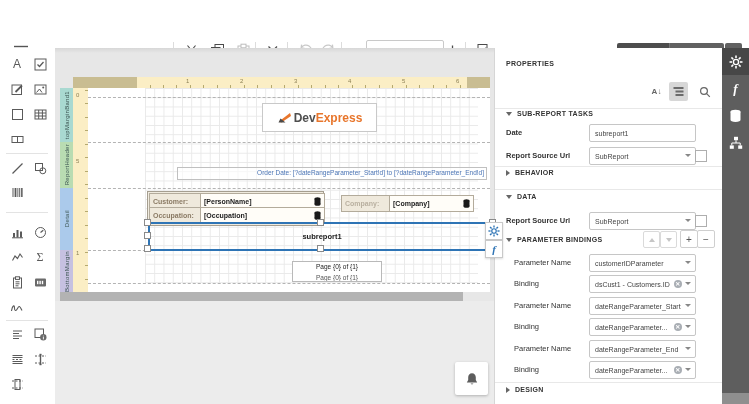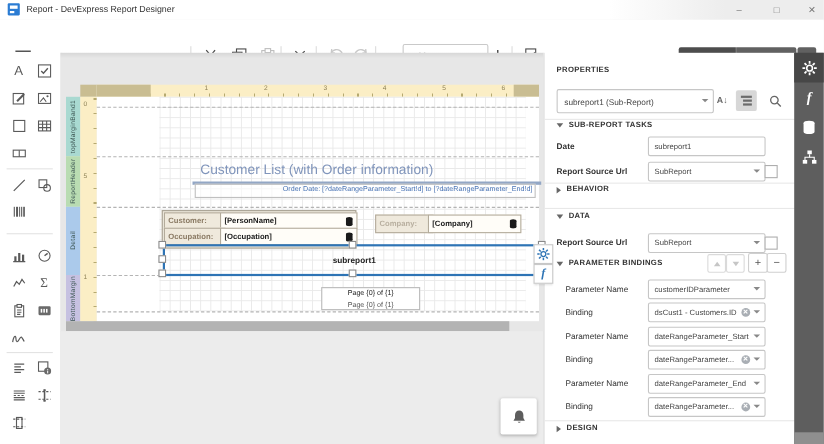--- a/index.html
+++ b/index.html
@@ -47,30 +47,20 @@
   
   .rightbar{position:absolute;left:722px;top:48px;width:27px;height:356px;background:#5e5e5e;}
   .rbi{position:absolute;left:0;width:27px;height:27px;display:flex;align-items:center;justify-content:center;}
   .grid-bg{background-image:linear-gradient(to right,#e9e9e9 1px,transparent 1px),linear-gradient(to bottom,#e9e9e9 1px,transparent 1px);background-size:9.25px 9.25px;}
 </style>
 </head>
 <body>
 
 <div class="app">
 
-  <div class="titlebar">
-    <div class="abs" style="left:7px;top:3px;width:11px;height:11px;background:#2b7cd3;border-radius:1px;">
-      <div class="abs" style="left:2px;top:2px;width:7px;height:3px;background:#fff;"></div>
-      <div class="abs" style="left:2px;top:6.5px;width:4px;height:2.5px;background:#fff;"></div>
-    </div>
-    <span class="title-text">Report - DevExpress Report Designer</span>
-    <div class="winbtn" style="left:661px;">–</div>
-    <div class="winbtn" style="left:695px;">□</div>
-    <div class="winbtn" style="left:727px;">✕</div>
-  </div>
 
   <div class="toolbar">
     <div class="tbtn" style="left:12px;">
       <svg width="16" height="13" viewBox="0 0 16 13">
           <g stroke="#555" stroke-width="1.4">
             <line x1="1" y1="2.5" x2="15" y2="2.5"></line>
             <line x1="1" y1="6.5" x2="15" y2="6.5"></line>
             <line x1="1" y1="10.5" x2="15" y2="10.5"></line>
           </g>
         </svg>
@@ -385,22 +375,29 @@
 
     <div class="dashline" style="top:49px;"></div>
     <div class="dashline" style="top:94px;"></div>
     <div class="dashline" style="top:140px;"></div>
     <div class="dashline" style="top:202px;"></div>
     <div class="dashline" style="top:235px;"></div>
 
     <div class="abs" style="left:280px;top:135px;width:180px;color:rgba(210,210,210,.5);font-weight:bold;z-index:4;pointer-events:none;">
     </div>
 
-
-    <div class="abs" style="left:120px;top:99px;width:310px;height:18px;border-bottom:3px solid #93a7c5;font-size:12.5px;color:#8095bb;padding-left:7px;z-index:3;white-space:nowrap;">Customer List (with Order information)</div>
+    <div class="abs flexc" style="left:207px;top:55px;width:113px;height:27px;background:#fff;border:1px solid #c9c9c9;z-index:3;">
+      <svg width="15" height="13" viewBox="0 0 15 13">
+          <polygon points="2,10.5 13,2 14,5 4.5,11.5" fill="#e8762c"></polygon>
+          <polygon points="1.5,11.5 8.5,11.5 3.5,7.5" fill="#4a4a4a"></polygon>
+        </svg>
+      <span style="font-size:12px;font-weight:bold;color:#4f4f4f;margin-left:2px;">Dev</span>
+        <span style="font-size:12px;font-weight:bold;color:#e8762c;">Express</span>
+    </div>
+
 
     <div class="abs" style="left:122px;top:119px;width:306px;height:11px;border:1px solid #c0c0c0;font-size:6.5px;color:#4a74b5;text-align:right;padding-right:2px;line-height:10px;z-index:3;background:rgba(255,255,255,.6);white-space:nowrap;overflow:hidden;">Order Date: [?dateRangeParameter_Start!d] to [?dateRangeParameter_End!d]</div>
 
     <div class="abs" style="left:92px;top:143px;width:175px;height:33px;border:1px solid #a59e90;background:#f0ebdf;z-index:3;"></div>
     <div class="fieldcell" style="left:94px;top:145px;width:51px;height:14px;background:#efe9dc;color:#8a7a64;z-index:3;">Customer:</div>
     <div class="fieldcell" style="left:145px;top:145px;width:120px;height:14px;background:#fffdf8;color:#1a1a1a;z-index:3;">
       <span>[PersonName]</span>
       <svg class="abs" style="right:3px;top:3px;" width="7" height="9" viewBox="0 0 7 9">
           <ellipse cx="3.5" cy="1.8" rx="3" ry="1.5" fill="#1a1a1a"></ellipse>
           <rect x="0.5" y="1.8" width="6" height="5.4" fill="#1a1a1a"></rect>
@@ -468,24 +465,20 @@
       <svg width="14" height="14" viewBox="0 0 14 14">
           <path d="M7 1.2 C9.3 1.2 10.8 3 10.8 5.2 V8 L12.2 10.4 H1.8 L3.2 8 V5.2 C3.2 3 4.7 1.2 7 1.2 Z" fill="#5d5d5d"></path>
           <path d="M5.6 11.4 a1.5 1.5 0 0 0 2.8 0 z" fill="#5d5d5d"></path>
         </svg>
     </div>
   </div>
 
   <div class="props">
     <div class="phdr" style="top:12px;">PROPERTIES</div>
 
-    <div class="abs" style="left:11px;top:33px;width:135px;height:20px;border:1px solid #c6c6c6;border-radius:2px;background:#fff;font-size:7.5px;color:#444;display:flex;align-items:center;padding-left:6px;">
-      <span>subreport1 (Sub-Report)</span>
-      <span class="caret" style="top:8px;"></span>
-    </div>
     <div class="abs flexc" style="left:153px;top:35px;width:17px;height:17px;font-size:8px;color:#666;font-weight:bold;">A↓</div>
     <div class="abs flexc" style="left:174px;top:34px;width:19px;height:19px;background:#d7d7d7;border-radius:2px;">
       <svg width="11" height="11" viewBox="0 0 11 11">
           <g fill="#6b6b6b">
             <rect x="0.5" y="1" width="10" height="2"></rect>
             <rect x="2.5" y="4.5" width="8" height="2"></rect>
             <rect x="2.5" y="8" width="8" height="2"></rect>
           </g>
         </svg>
     </div>

